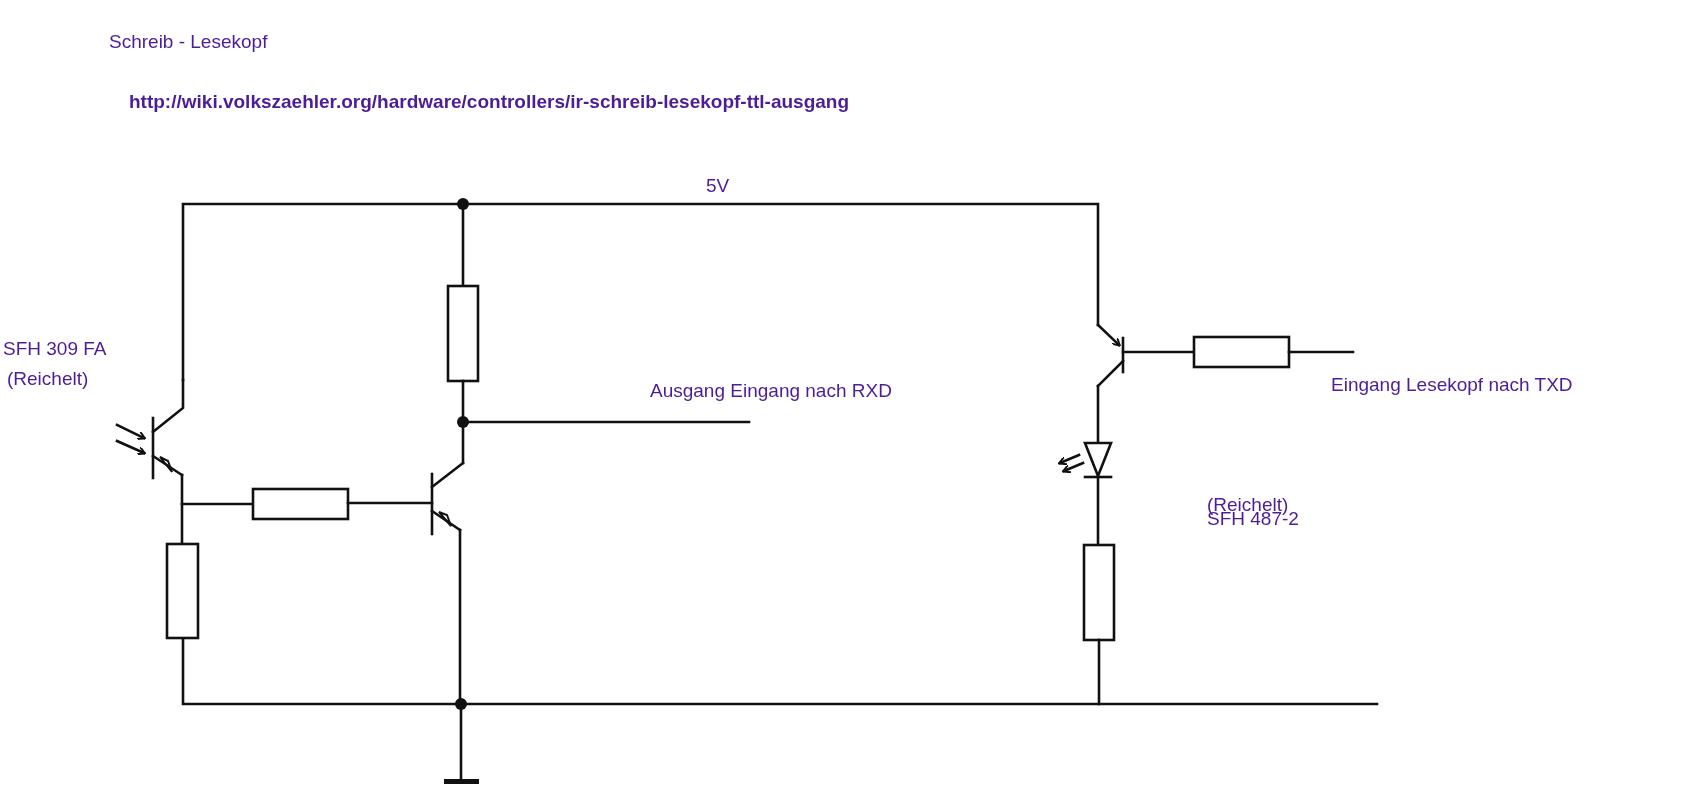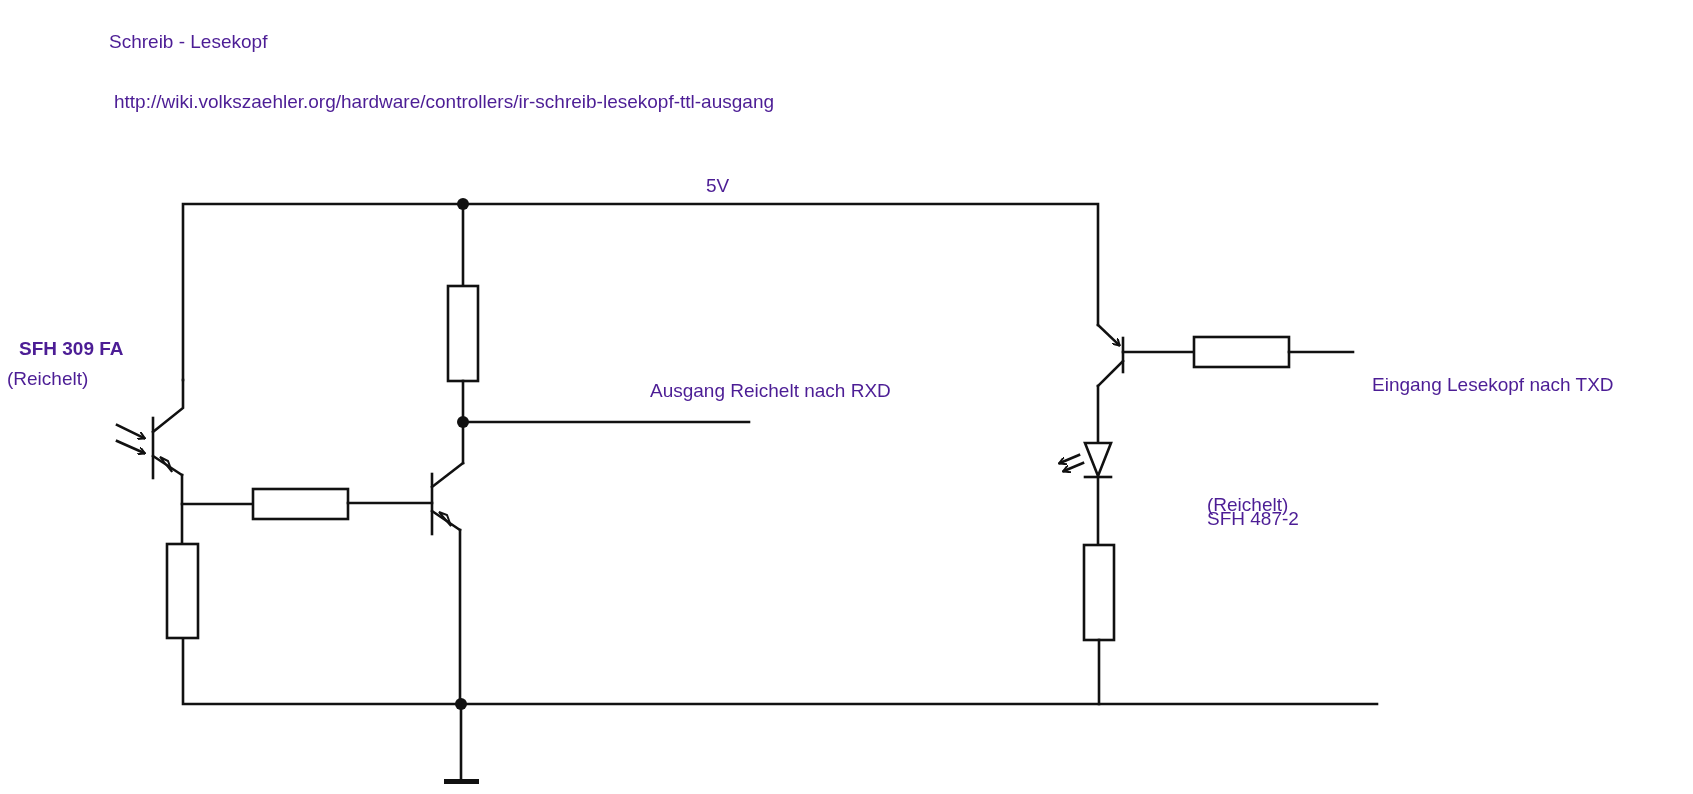--- a/index.html
+++ b/index.html
@@ -7,25 +7,25 @@
   .txt { position: absolute; white-space: nowrap; font-size: 19px; line-height: 1; color: #4c1d95; }
   #schematic { position: absolute; left: 0; top: 0; }
   .wire { stroke: #111; stroke-width: 2.6; fill: none; stroke-linecap: square; }
   .comp { stroke: #111; stroke-width: 2.6; fill: #fff; }
   .node { fill: #111; }
 </style>
 </head>
 <body>
 
 <div class="txt" style="left:109px;top:32px;">Schreib - Lesekopf</div>
-<div class="txt" style="left:114px;top:92px;">http://wiki.volkszaehler.org/hardware/controllers/ir-schreib-lesekopf-ttl-ausgang</div>
+<div class="txt" style="left:129px;top:92px;font-weight:bold;">http://wiki.volkszaehler.org/hardware/controllers/ir-schreib-lesekopf-ttl-ausgang</div>
 <div class="txt" style="left:686px;top:176px;margin-left:20px;">5V</div>
-<div class="txt" style="left:650px;top:381px;">Ausgang Reichelt nach RXD</div>
-<div class="txt" style="left:1331px;top:375px;margin-left:41px;">Eingang Lesekopf nach TXD</div>
-<div class="txt" style="left:19px;top:339px;font-weight:bold;">SFH 309 FA</div>
+<div class="txt" style="left:650px;top:381px;">Ausgang Eingang nach RXD</div>
+<div class="txt" style="left:1331px;top:375px;">Eingang Lesekopf nach TXD</div>
+<div class="txt" style="left:3px;top:339px;">SFH 309 FA</div>
 <div class="txt" style="left:7px;top:369px;">(Reichelt)</div>
 <div class="txt" style="left:1207px;top:465px;margin-top:44px;">SFH 487-2</div>
 <div class="txt" style="left:1207px;top:495px;">(Reichelt)</div>
 
 <svg id="schematic" width="1693" height="794" viewBox="0 0 1693 794">
   <defs>
     <marker id="arrowhead" markerWidth="8" markerHeight="8" refX="6" refY="4" orient="auto" markerUnits="userSpaceOnUse">
       <path d="M0,0 L7,4 L0,8" fill="none" stroke="#111" stroke-width="2"></path>
     </marker>
   </defs>

